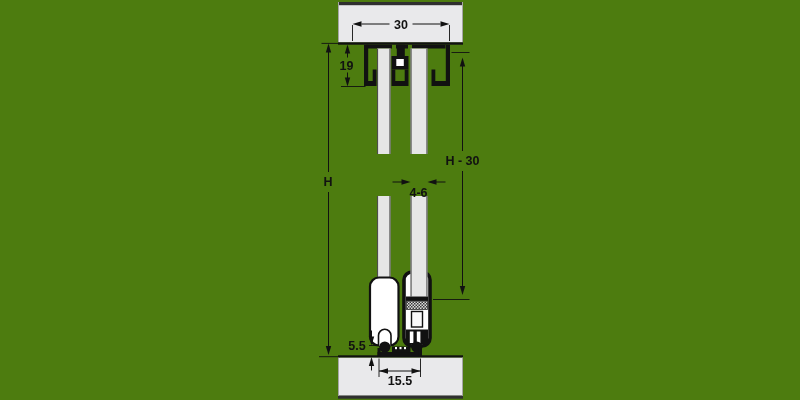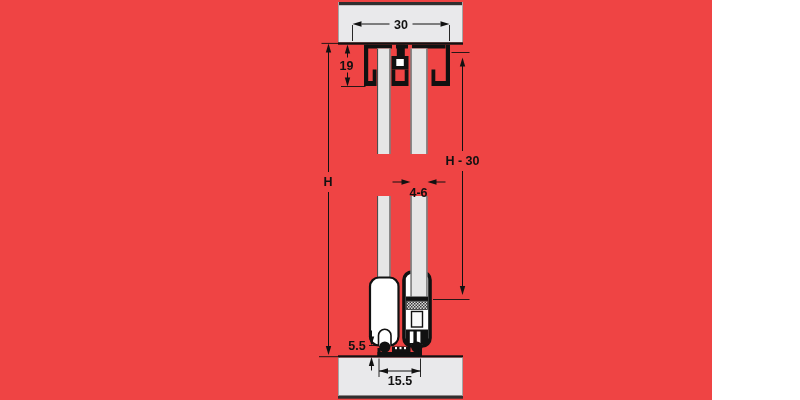--- a/index.html
+++ b/index.html
@@ -1,16 +1,16 @@
 <!DOCTYPE html>
 <html><head>
 <meta charset="utf-8">
 <style>
   html,body{margin:0;padding:0;background:#ffffff;}
-  .stage{position:relative;width:712px;height:400px;background:#ef4444;overflow:hidden;
+  .stage{position:relative;width:800px;height:400px;background:#4d7c0f;overflow:hidden;
          font-family:"Liberation Sans",sans-serif;}
   svg{display:block;}
   svg text{font-family:"Liberation Sans",sans-serif;font-size:12.5px;font-weight:bold;fill:#111;}
   .dim{stroke:#111;stroke-width:1;fill:none;}
   .ext{stroke:#111;stroke-width:0.9;fill:none;}
   .arrow{fill:#111;stroke:none;}
 </style>
 </head>
 <body>
 

